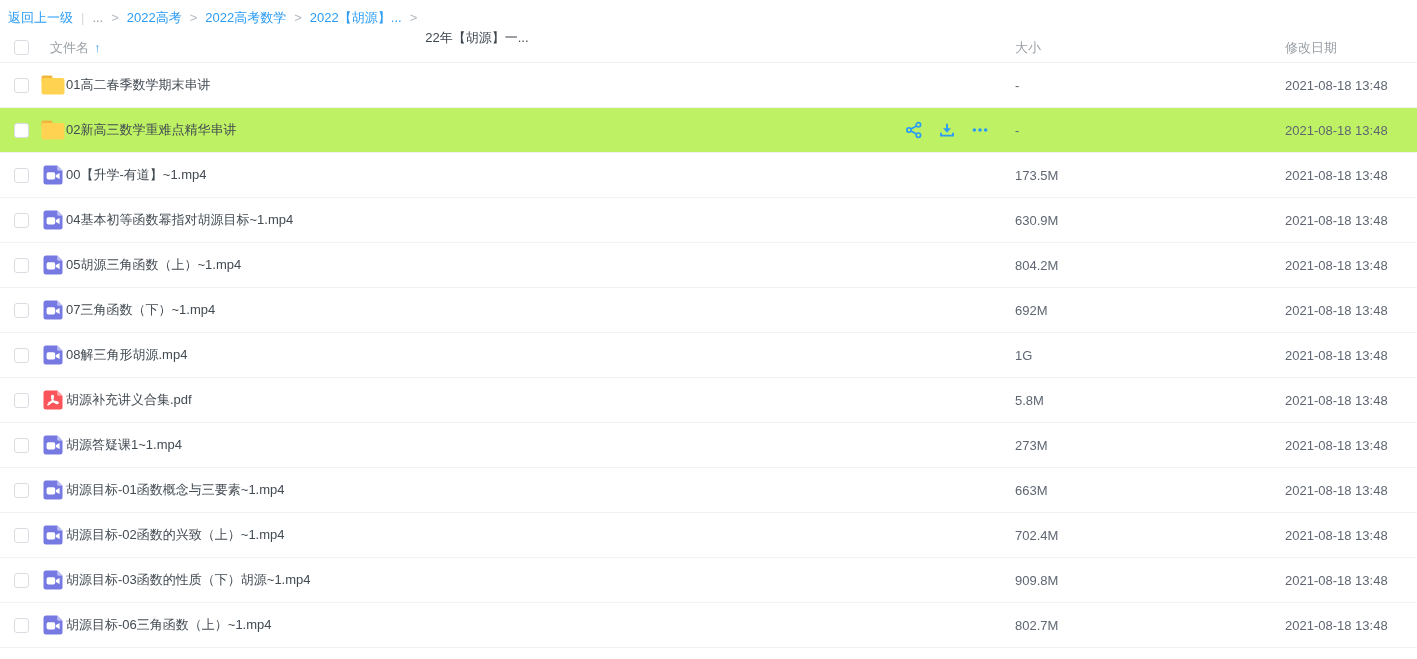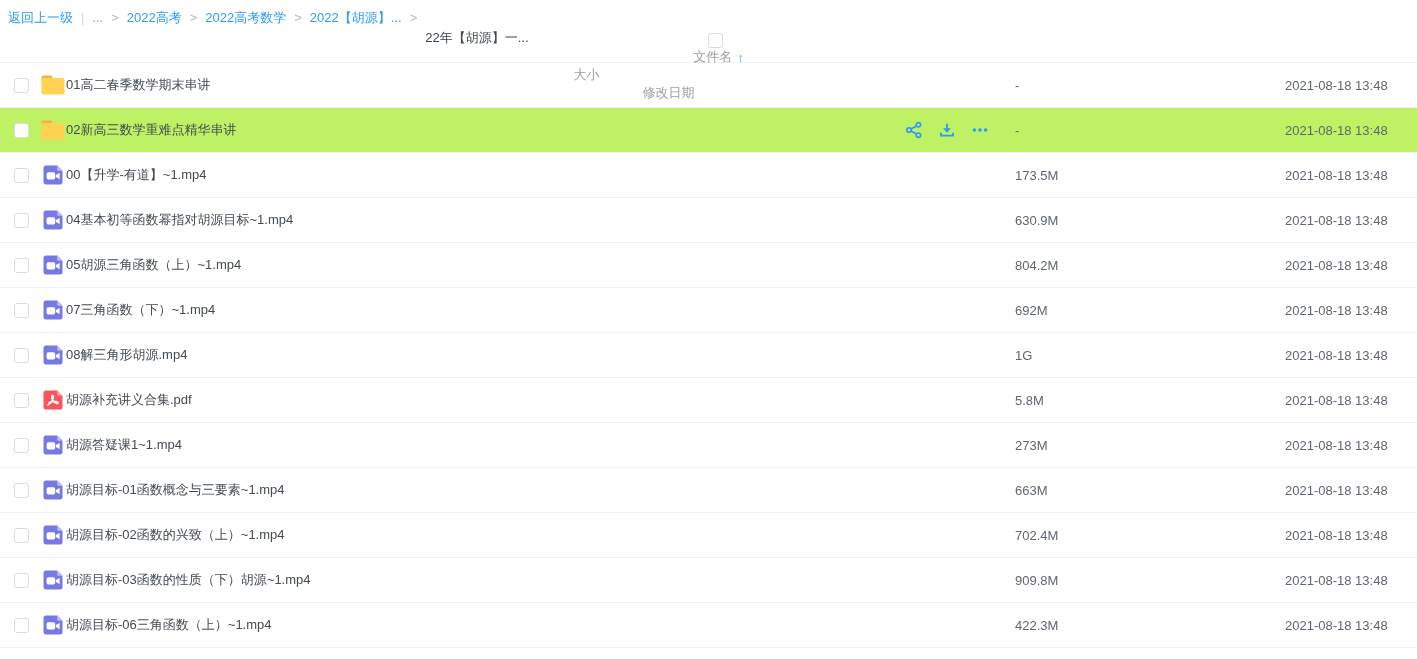--- a/index.html
+++ b/index.html
@@ -8,21 +8,21 @@
 
   
   .breadcrumb { display:flex; align-items:center; gap:8px; height:33px; padding:2px 12px 0 8px; white-space:nowrap; }
   .crumb-link { color:#2b9cf5; cursor:pointer; text-decoration:none; }
   .crumb-sep { color:#b4bac0; }
   .crumb-pipe { color:#d4d8dc; }
   .crumb-ellipsis { color:#9aa0a6; }
   .crumb-current { color:#3f4650;margin-top:40px; }
 
   
-  .list-header { display:flex; align-items:center; height:30px; border-bottom:1px solid #eef0f2; color:#9aa0a6;flex-direction:column; }
+  .list-header { display:flex; align-items:center; height:30px; border-bottom:1px solid #eef0f2; color:#9aa0a6; }
   .col-check { width:16px; margin-left:14px; flex:0 0 auto; }
   .checkbox { display:block; width:15px; height:15px; border:1px solid #d9dde2; border-radius:3px; background:#fff; cursor:pointer; }
   .header-name { display:flex; align-items:center; gap:5px; margin-left:20px; flex:1 1 auto; }
   .sort-arrow { color:#2b9cf5; font-weight:bold; }
   .col-size { width:270px; flex:0 0 auto; }
   .col-date { width:132px; flex:0 0 auto; padding-right:4px; }
 
   
   .row { display:flex; align-items:center; height:45px; border-bottom:1px solid #f0f2f5; background:#fff; }
   .row.hover { background:#bef264; }
@@ -336,16 +336,16 @@
       <svg class="icon-video" width="24" height="24" viewBox="0 0 24 24">
         <path d="M2.5 5 Q2.5 2.5 5 2.5 H16.2 L21.5 7.8 V19 Q21.5 21.5 19 21.5 H5 Q2.5 21.5 2.5 19 Z" fill="#7679e2"></path>
         <path d="M16.2 2.5 L21.5 7.8 H17.7 Q16.2 7.8 16.2 6.3 Z" fill="#b9bbf2"></path>
         <rect x="5.6" y="9.3" width="8.6" height="7.2" rx="1.7" fill="#fff"></rect>
         <path d="M14.9 12 L18.6 9.9 V16 L14.9 13.9 Z" fill="#fff"></path>
       </svg>
 
     </span>
     <span class="file-name">胡源目标-06三角函数（上）~1.mp4</span>
 
-    <span class="col-size">422.3M</span>
+    <span class="col-size">802.7M</span>
     <span class="col-date">2021-08-18 13:48</span>
   </div>
 </div>
 
 </body></html>

